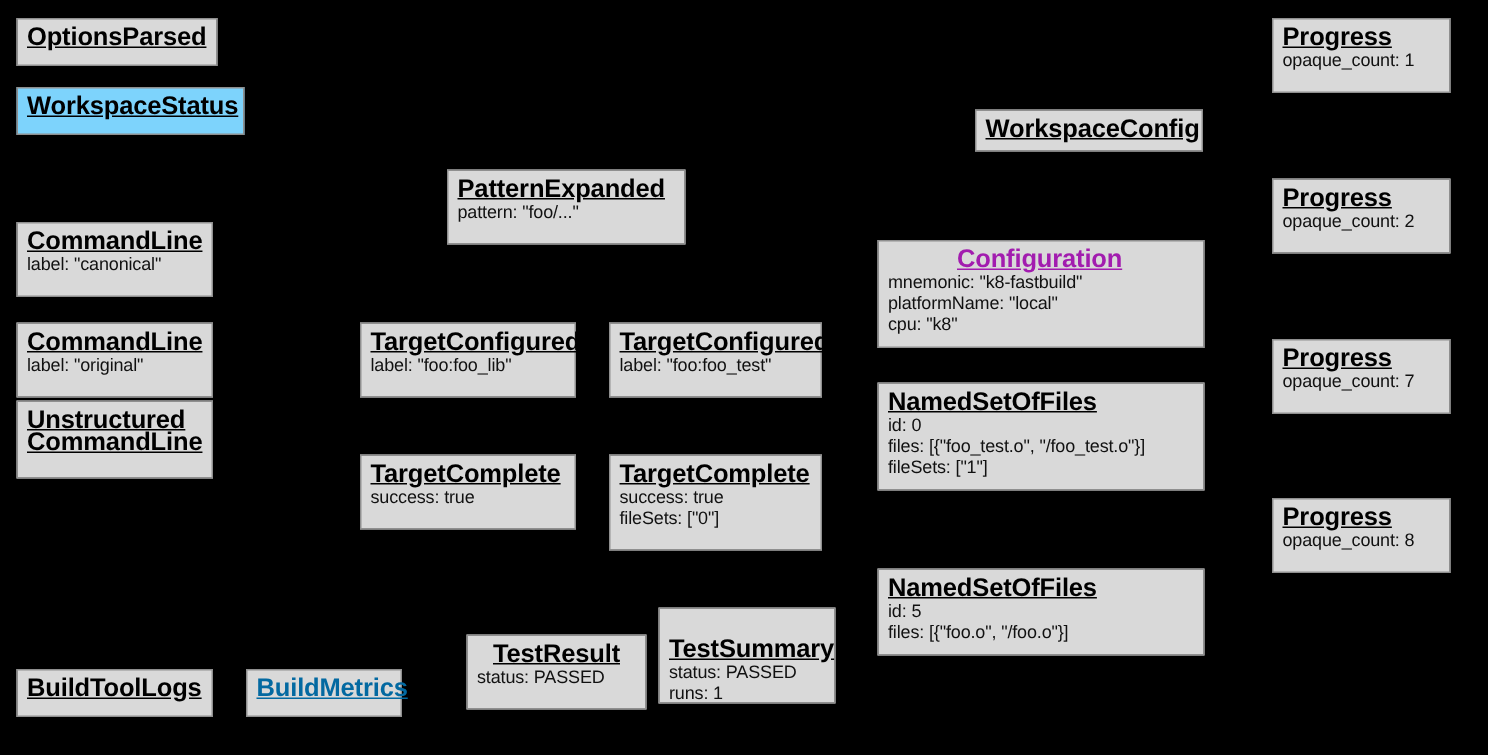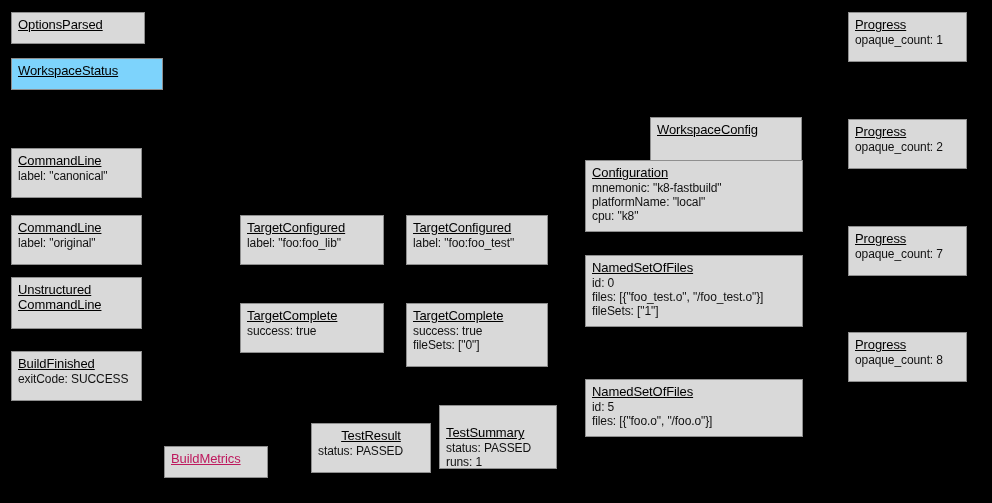--- a/index.html
+++ b/index.html
@@ -17,22 +17,22 @@
   }
   .node {
     position: absolute;
     background: #d9d9d9;
     border: 1px solid #8f8f8f;
     box-sizing: border-box;
     padding: 4px 6px 5px 6px;
     box-shadow: 1px 1px 0 rgba(0,0,0,0.45);
   }
   .node-title {
-    font-size: 13px;
-    font-weight: normal;
+    font-size: 17px;
+    font-weight: bold;
     color: #000000;
     text-decoration: underline;
     line-height: 15px;
     white-space: pre-line;
     letter-spacing: -0.1px;
   }
   .node-fields {
     font-size: 12px;
     color: #111111;
     line-height: 14px;
@@ -53,30 +53,33 @@
       <div class="node-title" style="color: rgb(0, 0, 0);">WorkspaceStatus</div>
     </div>
     <div class="node" style="left: 11px; top: 148px; width: 131px; height: 50px; background: rgb(217, 217, 217); border-color: rgb(143, 143, 143);">
       <div class="node-title" style="color: rgb(0, 0, 0);">CommandLine</div>
       <div class="node-fields">label: "canonical"</div>
     </div>
     <div class="node" style="left: 11px; top: 215px; width: 131px; height: 50px; background: rgb(217, 217, 217); border-color: rgb(143, 143, 143);">
       <div class="node-title" style="color: rgb(0, 0, 0);">CommandLine</div>
       <div class="node-fields">label: "original"</div>
     </div>
-    <div class="node" style="left: 11px; top: 277px; width: 131px; height: 52px; background: rgb(217, 217, 217); border-color: rgb(143, 143, 143);">
+    <div class="node" style="left: 11px; top: 267px; width: 131px; height: 52px; background: rgb(217, 217, 217); border-color: rgb(143, 143, 143);">
       <div class="node-title" style="color: rgb(0, 0, 0);">Unstructured
 CommandLine</div>
     </div>
-    <div class="node" style="left: 11px; top: 351px; width: 131px; height: 50px; background: rgb(217, 217, 217); border-color: rgb(143, 143, 143);">
-      <div class="node-title" style="color: rgb(0, 0, 0);">BuildFinished</div>
-      <div class="node-fields">exitCode: SUCCESS</div>
+    <div class="node" style="left: 11px; top: 446px; width: 131px; height: 32px; background: rgb(217, 217, 217); border-color: rgb(143, 143, 143);">
+      <div class="node-title" style="color: rgb(0, 0, 0);">BuildToolLogs</div>
     </div>
     <div class="node" style="left: 164px; top: 446px; width: 104px; height: 32px; background: rgb(217, 217, 217); border-color: rgb(143, 143, 143);">
-      <div class="node-title" style="color: #be185d;">BuildMetrics</div>
+      <div class="node-title" style="color: #0369a1;">BuildMetrics</div>
+    </div>
+    <div class="node" style="left: 298px; top: 113px; width: 159px; height: 50px; background: rgb(217, 217, 217); border-color: rgb(143, 143, 143);">
+      <div class="node-title" style="color: rgb(0, 0, 0);">PatternExpanded</div>
+      <div class="node-fields">pattern: "foo/..."</div>
     </div>
     <div class="node" style="left: 240px; top: 215px; width: 144px; height: 50px; background: rgb(217, 217, 217); border-color: rgb(143, 143, 143);">
       <div class="node-title" style="color: rgb(0, 0, 0);">TargetConfigured</div>
       <div class="node-fields">label: "foo:foo_lib"</div>
     </div>
     <div class="node" style="left: 406px; top: 215px; width: 142px; height: 50px; background: rgb(217, 217, 217); border-color: rgb(143, 143, 143);">
       <div class="node-title" style="color: rgb(0, 0, 0);">TargetConfigured</div>
       <div class="node-fields">label: "foo:foo_test"</div>
     </div>
     <div class="node" style="left: 240px; top: 303px; width: 144px; height: 50px; background: rgb(217, 217, 217); border-color: rgb(143, 143, 143);">
@@ -90,25 +93,25 @@
     </div>
     <div class="node" style="left: 311px; top: 423px; width: 120px; height: 50px; background: rgb(217, 217, 217); border-color: rgb(143, 143, 143);">
       <div class="node-title" style="color: rgb(0, 0, 0); text-align: center;">TestResult</div>
       <div class="node-fields">status: PASSED</div>
     </div>
     <div class="node" style="left: 439px; top: 405px; width: 118px; height: 64px; background: rgb(217, 217, 217); border-color: rgb(143, 143, 143);">
       <div class="node-title" style="color: rgb(0, 0, 0); margin-top: 15px;">TestSummary</div>
       <div class="node-fields">status: PASSED
 runs: 1</div>
     </div>
-    <div class="node" style="left: 650px; top: 73px; width: 152px; height: 48px; background: rgb(217, 217, 217); border-color: rgb(143, 143, 143); margin-top: 44px;">
+    <div class="node" style="left: 650px; top: 73px; width: 152px; height: 28px; background: rgb(217, 217, 217); border-color: rgb(143, 143, 143);">
       <div class="node-title" style="color: rgb(0, 0, 0);">WorkspaceConfig</div>
     </div>
     <div class="node" style="left: 585px; top: 160px; width: 218px; height: 72px; background: rgb(217, 217, 217); border-color: rgb(143, 143, 143);">
-      <div class="node-title" style="color: #000000;">Configuration</div>
+      <div class="node-title" style="color: #a21caf; margin-left: 46px;">Configuration</div>
       <div class="node-fields">mnemonic: "k8-fastbuild"
 platformName: "local"
 cpu: "k8"</div>
     </div>
     <div class="node" style="left: 585px; top: 255px; width: 218px; height: 72px; background: rgb(217, 217, 217); border-color: rgb(143, 143, 143);">
       <div class="node-title" style="color: rgb(0, 0, 0);">NamedSetOfFiles</div>
       <div class="node-fields">id: 0
 files: [{"foo_test.o", "/foo_test.o"}]
 fileSets: ["1"]</div>
     </div>

